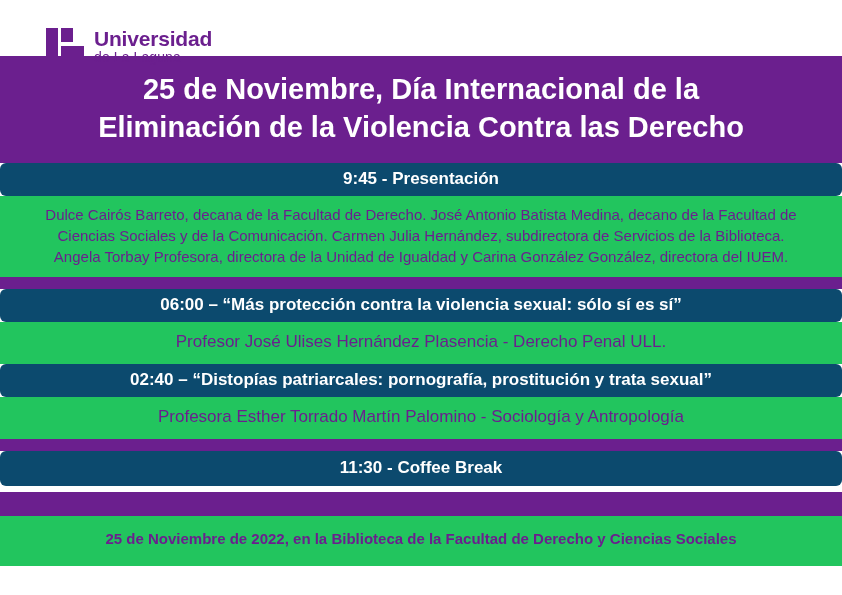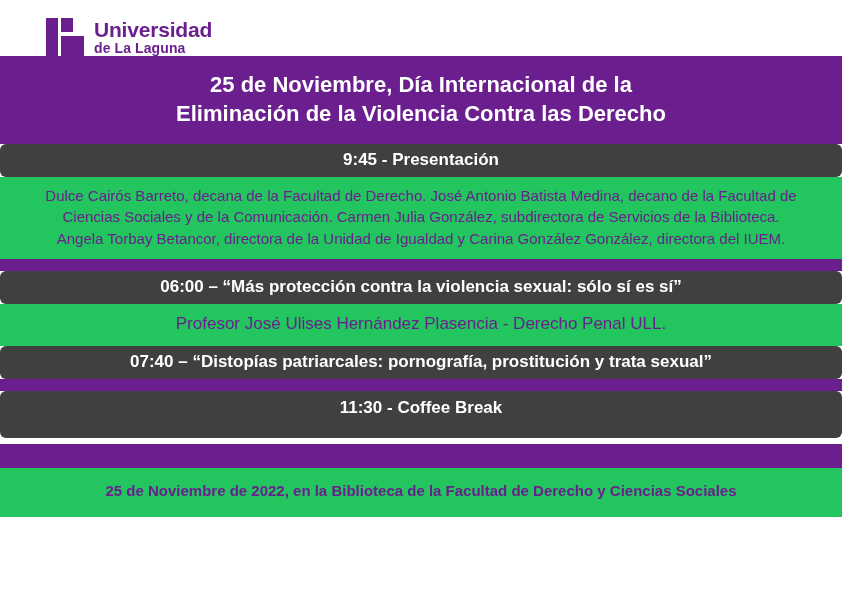--- a/index.html
+++ b/index.html
@@ -16,21 +16,21 @@
   .poster {
     position: relative;
     width: 842px;
     height: 595px;
     background: #ffffff;
   }
 
   
   .logo-area {
     display: flex;
-    align-items: flex-end;
+    align-items: flex-start;
     gap: 10px;
     padding: 28px 0 0 46px;
     height: 56px;
     box-sizing: border-box;
   }
   .logo-mark {
     width: 38px;
     height: 38px;
     position: relative;
     flex: 0 0 auto;
@@ -65,67 +65,66 @@
   .logo-text .l1 {
     font-size: 21px;
     font-weight: bold;
     color: #6b1f8e;
     letter-spacing: -0.2px;
   }
   .logo-text .l2 {
     font-size: 14px;
     color: #6b1f8e;
     letter-spacing: 0.1px;
-    font-weight: bold;
   }
 
   
   .band {
     width: 100%;
     box-sizing: border-box;
     text-align: center;
   }
   .band.dark {
     background: #6b1f8e;
     color: #ffffff;
   }
   .band.light {
-    background: #404040;
+    background: #0c4a6e;
     color: #ffffff;
     border-radius: 6px;
   }
   .band.white {
     background: #22c55e;
     color: #6b1f8e;
   }
 
   .title-band {
     padding: 14px 40px 16px 40px;
-    font-size: 22px;
+    font-size: 29px;
     font-weight: bold;
     line-height: 1.32;
   }
   .session-head {
     padding: 6px 30px 7px 30px;
     font-size: 17px;
     font-weight: bold;
   }
   .session-body {
     padding: 8px 30px 10px 30px;
     font-size: 15px;
     line-height: 1.42;
     color: #6b1f8e;
   }
   .speaker {
     padding: 10px 30px 12px 30px;
     font-size: 17px;
     color: #6b1f8e;
   }
   .coffee {
-    padding: 7px 30px 20px 30px;
+    padding: 7px 30px 8px 30px;
     font-size: 17px;
     font-weight: bold;
   }
   .colloquium {
     padding: 14px 40px 16px 40px;
     font-size: 17px;
     font-weight: bold;
     line-height: 1.45;
   }
   .footer-band {
@@ -167,30 +166,31 @@
   </div>
 
   <div class="band dark title-band">
     <span class="nowrap-line">25 de Noviembre, Día Internacional de la</span>
     <span class="nowrap-line">Eliminación de la Violencia Contra las Derecho</span>
   </div>
 
   <div class="band light session-head">9:45 - Presentación</div>
   <div class="band white session-body">
     <span class="nowrap-line">Dulce Cairós Barreto, decana de la Facultad de Derecho. José Antonio Batista Medina, decano de la Facultad de</span>
-    <span class="nowrap-line">Ciencias Sociales y de la Comunicación. Carmen Julia González, subdirectora de Servicios de la Biblioteca.</span>
-    <span class="nowrap-line">Angela Torbay Betancor, directora de la Unidad de Igualdad y Carina González González, directora del IUEM.</span>
+    <span class="nowrap-line">Ciencias Sociales y de la Comunicación. Carmen Julia Hernández, subdirectora de Servicios de la Biblioteca.</span>
+    <span class="nowrap-line">Angela Torbay Profesora, directora de la Unidad de Igualdad y Carina González González, directora del IUEM.</span>
   </div>
 
   <div class="spacer-dark"></div>
 
   <div class="band light session-head">06:00 – “Más protección contra la violencia sexual: sólo sí es sí”</div>
   <div class="band white speaker">Profesor José Ulises Hernández Plasencia - Derecho Penal ULL.</div>
 
-  <div class="band light session-head">07:40 – “Distopías patriarcales: pornografía, prostitución y trata sexual”</div>
+  <div class="band light session-head">02:40 – “Distopías patriarcales: pornografía, prostitución y trata sexual”</div>
+  <div class="band white speaker">Profesora Esther Torrado Martín Palomino - Sociología y Antropología</div>
 
   <div class="spacer-dark"></div>
 
   <div class="band light coffee">11:30 - Coffee Break</div>
 
   <div class="spacer-white"></div>
   <div class="spacer-dark"></div>
 
 
   <div class="spacer-dark"></div>

